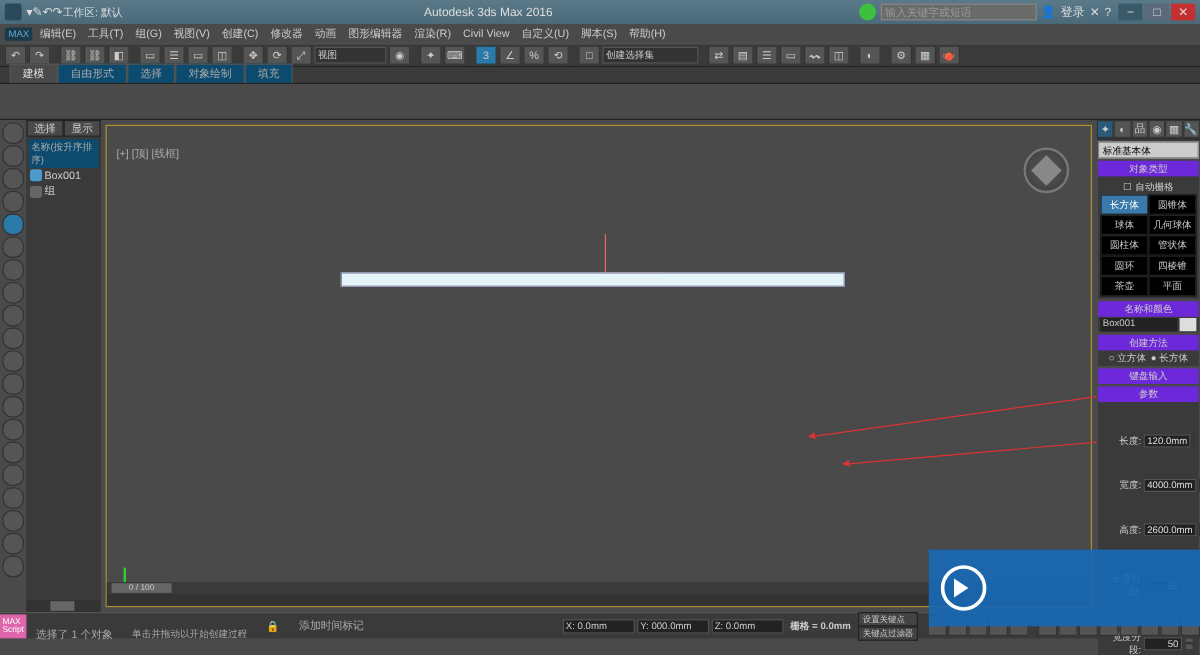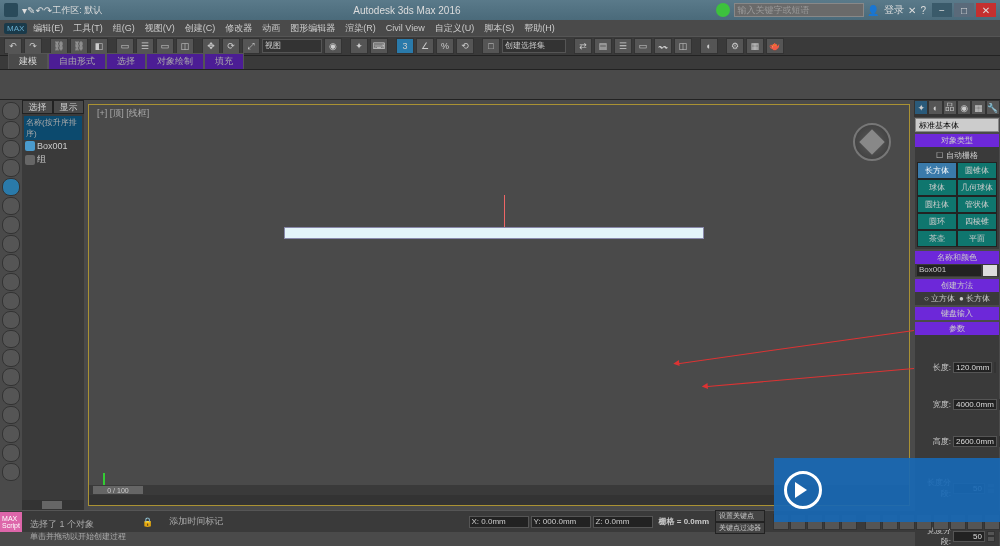--- a/index.html
+++ b/index.html
@@ -23,21 +23,21 @@
 .menubar .max-logo { background: #1a3a4a; color: #6ac; padding: 1px 3px; border-radius: 2px; font-size: 8px; }
 
 
 .toolbar { height: 20px; background: #3a3a3a; border-top: 1px solid #555; border-bottom: 1px solid #222; display: flex; align-items: center; padding: 0 4px; gap: 2px; }
 .toolbar .tb { width: 18px; height: 16px; background: #555; border: 1px solid #333; display: inline-flex; align-items: center; justify-content: center; font-size: 9px; }
 .toolbar .sep { width: 4px; }
 .toolbar .dd { width: 60px; height: 14px; background: #333; border: 1px solid #555; font-size: 8px; padding: 0 2px; }
 
 
 .tabstrip { height: 14px; background: #3a3a3a; display: flex; align-items: flex-end; padding: 0 8px; gap: 0; font-size: 9px; border-bottom: 1px solid #222; }
-.tabstrip .tab { padding: 1px 10px; background: #4c1d95; border: 1px solid #555; border-bottom: none; color: #aaa; }
+.tabstrip .tab { padding: 1px 10px; background: #0c4a6e; border: 1px solid #555; border-bottom: none; color: #aaa; }
 .tabstrip .tab.active { background: #4a4a4a; color: #ddd; }
 
 
 .ribbon { height: 30px; background: #4a4a4a; border-bottom: 1px solid #222; }
 
 
 .main { display: flex; height: 410px; }
 
 
 .leftcol { width: 22px; background: #4a4a4a; display: flex; flex-direction: column; gap: 1px; padding-top: 2px; }
@@ -51,21 +51,21 @@
 .explorer .list { flex: 1; background: #3a3a3a; padding: 2px; font-size: 9px; }
 .explorer .hdr { background: #0c4a6e; padding: 1px 2px; color: #aaa; font-size: 8px; }
 .explorer .item { display: flex; align-items: center; gap: 2px; padding: 1px; }
 .explorer .sw { width: 10px; height: 10px; background: #4a9acc; border-radius: 2px; }
 .explorer .sw.g { background: #666; }
 .explorer .scroll { height: 10px; background: #333; position: relative; }
 .explorer .scroll .th { position: absolute; left: 20px; width: 20px; height: 8px; background: #666; top: 1px; }
 
 
 .viewport { flex: 1; background: #4a4a4a; position: relative; border: 1px solid #aa9233; margin: 4px; }
-.viewport .vlabel { position: absolute; top: 2px; left: 8px; font-size: 9px; color: #aaa; }
+.viewport .vlabel { position: absolute; top: 17px; left: 8px; font-size: 9px; color: #aaa; }
 .viewport .box { position: absolute; left: 195px; top: 122px; width: 420px; height: 12px; background: #e3f4f9; border: 1px solid #88a; }
 .viewport .axis { position: absolute; left: 415px; top: 90px; }
 .viewport .axis .x { position: absolute; width: 50px; height: 1px; background: #d33; top: 32px; left: 0; }
 .viewport .axis .y { position: absolute; width: 1px; height: 35px; background: #e66; top: 0; left: 0; }
 .viewport .gizmo { position: absolute; bottom: 18px; left: 14px; width: 20px; height: 20px; }
 .viewport .gizmo::before { content: ""; position: absolute; width: 2px; height: 14px; background: #3c3; left: 0; bottom: 0; }
 .viewport .gizmo::after { content: ""; position: absolute; width: 14px; height: 2px; background: #d33; left: 0; bottom: 0; }
 .viewport .cube { position: absolute; right: 18px; top: 18px; width: 38px; height: 38px; border: 2px solid #777; border-radius: 50%; background: radial-gradient(#5a5a5a, #3a3a3a); display:flex;align-items:center;justify-content:center; }
 .viewport .cube .inner { width: 18px; height: 18px; background: #888; transform: rotate(45deg); }
 .viewport .timeruler { position: absolute; bottom: 0; left: 0; right: 0; height: 10px; background: #333; }
@@ -79,21 +79,21 @@
 .cmdpanel .tabs .ct.active { background: #2a5a7a; }
 .cmdpanel .sub { display: flex; height: 14px; }
 .cmdpanel .sub .cs { flex: 1; background: #444; border: 1px solid #333; }
 .cmdpanel .sub .cs.active { background: #5a8aaa; }
 .cmdpanel .dd { height: 14px; background: #ccc; color: #000; font-size: 8px; padding: 1px 3px; margin: 1px; border:1px solid #888; }
 .cmdpanel .roll { background: #3a3a3a; margin: 1px; }
 .cmdpanel .roll .rh { text-align: center; padding: 1px; background: #6d28d9; font-size: 8px; }
 .cmdpanel .roll .body { padding: 2px; }
 .cmdpanel .chk { display: flex; align-items: center; gap: 3px; justify-content: center; padding: 1px; font-size: 8px; }
 .cmdpanel .btns { display: flex; flex-wrap: wrap; }
-.cmdpanel .btns .b { width: 50%; text-align: center; padding: 2px 0; border: 1px solid #222; font-size: 8px; background: #0f766e; }
+.cmdpanel .btns .b { width: 50%; text-align: center; padding: 2px 0; border: 1px solid #222; font-size: 8px; background: #000000; }
 .cmdpanel .btns .b.active { background: #3a7aaa; color: #fff; }
 .cmdpanel .row { display: flex; align-items: center; padding: 1px 2px; gap: 2px; margin-top: 24px; }
 .cmdpanel .row label { flex: 0 0 32px; text-align: right; font-size: 8px; }
 .cmdpanel .row .sp { flex: 1; background: #222; border: 1px solid #555; height: 11px; font-size: 8px; padding: 0 2px; color: #ddd; text-align:right; }
 .cmdpanel .row .ar { width: 8px; height: 11px; background: #555; display:flex;flex-direction:column; }
 .cmdpanel .row .ar div{flex:1;border:1px solid #333;}
 .cmdpanel .inp { display:flex; padding:1px 2px; gap:2px; }
 .cmdpanel .inp .tf { flex:1; background:#222; height:11px; font-size:8px; padding:0 2px; }
 .cmdpanel .inp .csw { width:14px; height:11px; background:#ddd; }
 .cmdpanel .radio { display:flex; padding:1px; gap:4px; justify-content:center; font-size:8px; }
@@ -183,21 +183,21 @@
   <div class="sep"></div>
   <div class="tb">✦</div>
   <div class="tb">⌨</div>
   <div class="sep"></div>
   <div class="tb" style="background:#2a7aaa;">3</div>
   <div class="tb">∠</div>
   <div class="tb">%</div>
   <div class="tb">⟲</div>
   <div class="sep"></div>
   <div class="tb">□</div>
-  <div class="dd" style="width:64px;">创建选择集</div>
+  <div class="dd" style="width:80px;">创建选择集</div>
   <div class="sep"></div>
   <div class="tb">⇄</div>
   <div class="tb">▤</div>
   <div class="tb">☰</div>
   <div class="tb">▭</div>
   <div class="tb">〰</div>
   <div class="tb">◫</div>
   <div class="sep"></div>
   <div class="tb">◐</div>
   <div class="sep"></div>
@@ -400,21 +400,21 @@
             <span>☑</span>
             <span>真实世界贴图大小</span>
           </div>
       </div>
     </div>
   </div>
 </div>
 
 <div class="statusbar">
   <div class="ms">MAX<br>Script</div>
-  <div style="display:flex;flex-direction:column;margin-top:16px;">
+  <div style="display:flex;flex-direction:row;margin-top:16px;">
     <div class="txt">选择了 1 个对象</div>
     <div class="txt" style="font-size:8px;">单击并拖动以开始创建过程</div>
   </div>
   <div class="txt">🔒</div>
   <div class="txt">添加时间标记</div>
   <div class="coord">
     <div class="cf">X: 0.0mm</div>
     <div class="cf">Y: 000.0mm</div>
     <div class="cf">Z: 0.0mm</div>
   </div>

